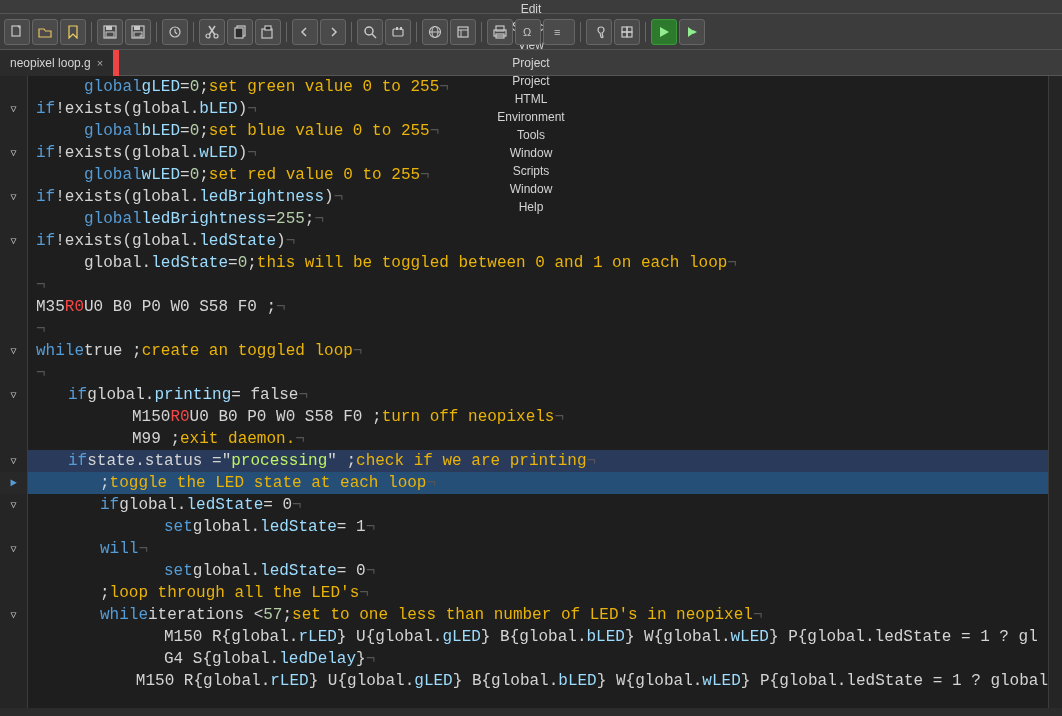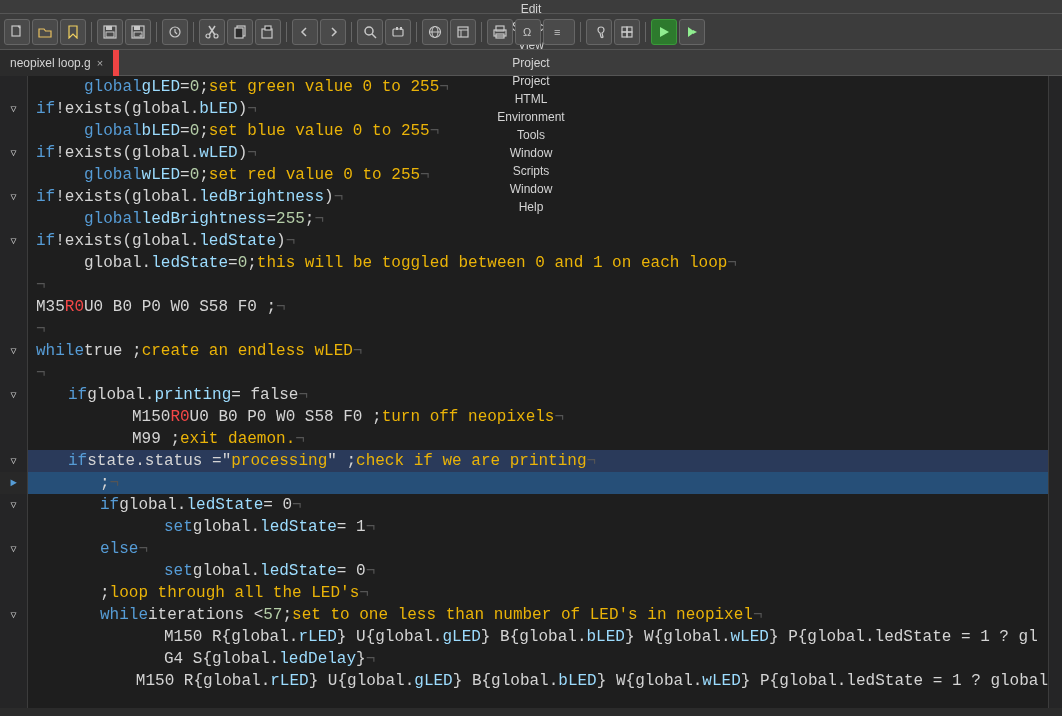--- a/index.html
+++ b/index.html
@@ -162,21 +162,21 @@
     }
     .code-line.highlighted {
       background: #2a3a5a;
     }
     .code-line.selected {
       background: #264f78;
     }
 
     
     .kw { color: #569cd6; } 
-    .str { color: #eab308; } 
+    .str { color: #bef264; } 
     .num { color: #b5cea8; } 
     .cmt { color: #eab308; } 
     .var { color: #9cdcfe; } 
     .kw-red { color: #f44747; }
 
     
     #code-lines::-webkit-scrollbar { height: 8px; }
     #code-lines::-webkit-scrollbar-track { background: #1e1e1e; }
     #code-lines::-webkit-scrollbar-thumb { background: #555; border-radius: 4px; }
 
@@ -518,21 +518,21 @@
       <span style="color:#555">¬</span>
     </div>
 
     <div class="code-line">
       <span style="color:#555">¬</span>
     </div>
 
     <div class="code-line">
       <span class="kw">while</span>
       <span> true ; </span>
-      <span class="cmt">create an endless wLED</span>
+      <span class="cmt">create an toggled loop</span>
       <span style="color:#555">¬</span>
     </div>
 
     <div class="code-line">
       <span style="color:#555">¬</span>
     </div>
 
     <div class="code-line">
       <span style="display:inline-block;width:32px"></span>
       <span class="kw">if</span>
@@ -564,20 +564,21 @@
       <span> state.status ="</span>
       <span class="str">processing</span>
       <span>" ; </span>
       <span class="cmt">check if we are printing</span>
       <span style="color:#555">¬</span>
     </div>
 
     <div class="code-line selected">
       <span style="display:inline-block;width:64px"></span>
       <span>;</span>
+      <span class="cmt">toggle the LED state at each loop</span>
       <span style="color:#555">¬</span>
     </div>
 
     <div class="code-line">
       <span style="display:inline-block;width:64px"></span>
       <span class="kw">if</span>
       <span> global.</span>
       <span class="var">ledState</span>
       <span> = 0</span>
       <span style="color:#555">¬</span>
@@ -587,21 +588,21 @@
       <span style="display:inline-block;width:128px"></span>
       <span class="kw">set</span>
       <span> global.</span>
       <span class="var">ledState</span>
       <span> = 1</span>
       <span style="color:#555">¬</span>
     </div>
 
     <div class="code-line">
       <span style="display:inline-block;width:64px"></span>
-      <span class="kw">else</span>
+      <span class="kw">will</span>
       <span style="color:#555">¬</span>
     </div>
 
     <div class="code-line">
       <span style="display:inline-block;width:128px"></span>
       <span class="kw">set</span>
       <span> global.</span>
       <span class="var">ledState</span>
       <span> = 0</span>
       <span style="color:#555">¬</span>

